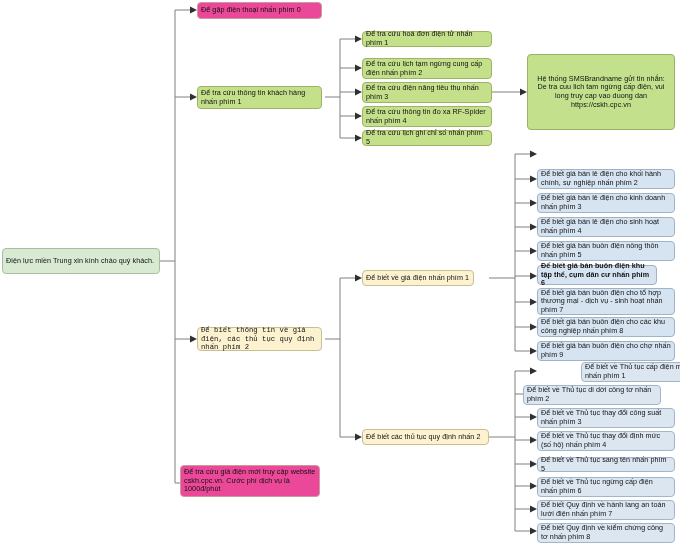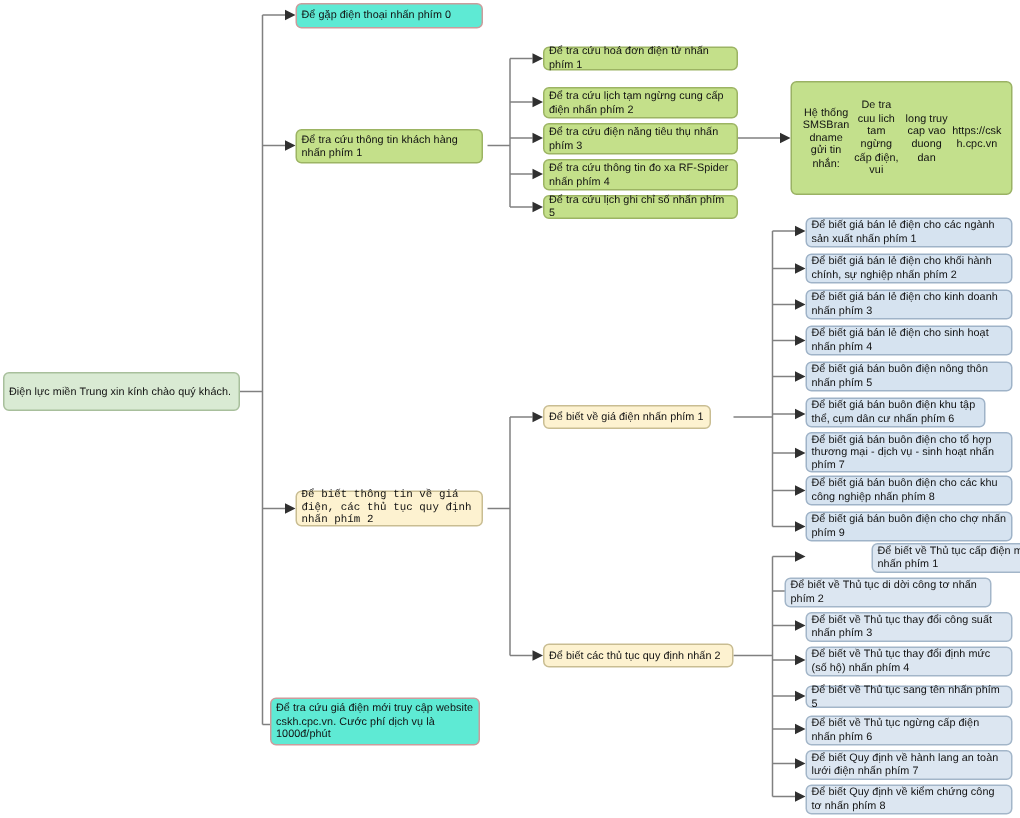--- a/index.html
+++ b/index.html
@@ -25,21 +25,21 @@
     padding: 2px 3px;
     display: flex;
     align-items: center;
     color: #111111;
     letter-spacing: 0.05px;
     word-break: break-word;
   }
   .node.center { justify-content: center; text-align: center; }
   .node-text { display: block; width: 100%; }
   .n-green  { background: #d9ead3; border-color: #a8bf9c; }
-  .n-pink   { background: #5eead4; border-color: #cb9c9c; }
+  .n-pink   { background: #ec4899; border-color: #cb9c9c; }
   .n-lgreen { background: #c4e08a; border-color: #9cb463; }
   .n-bgreen { background: #c3e08c; border-color: #9ab264; }
   .n-cream  { background: #fdf2d0; border-color: #c9bd92; }
   .n-blue   { background: #d6e3f0; border-color: #9fb3c8; }
   .n-blue2  { background: #dce6f1; border-color: #a3b6c9; }
   svg.wires {
     position: absolute;
     left: 0; top: 0;
     width: 680px; height: 545px;
     pointer-events: none;
@@ -159,51 +159,48 @@
   <div class="node n-lgreen" style="left:362px; top:82px; width:130px; height:21px;">
     <span class="node-text">Để tra cứu điện năng tiêu thụ nhấn phím 3</span>
   </div>
   <div class="node n-lgreen" style="left:362px; top:106px; width:130px; height:21px;">
     <span class="node-text">Để tra cứu thông tin đo xa RF-Spider nhấn phím 4</span>
   </div>
   <div class="node n-lgreen" style="left:362px; top:130px; width:130px; height:16px;">
     <span class="node-text">Để tra cứu lịch ghi chỉ số nhấn phím 5</span>
   </div>
 
-  <div class="node n-bgreen center" style="left:527px; top:54px; width:148px; height:76px; flex-direction:row; justify-content:center; padding:4px 6px;">
+  <div class="node n-bgreen center" style="left:527px; top:54px; width:148px; height:76px; flex-direction:column; justify-content:center; padding:4px 6px;">
     <span class="node-text">Hệ thống SMSBrandname gửi tin nhắn:</span>
     <span class="node-text">De tra cuu lich tam ngừng cấp điện, vui</span>
     <span class="node-text">long truy cap vao duong dan</span>
     <span class="node-text">https://cskh.cpc.vn</span>
   </div>
 
   <div class="node n-cream" style="left:362px; top:270px; width:112px; height:16px;">
     <span class="node-text">Để biết về giá điện nhấn phím 1</span>
   </div>
 
   <div class="node n-cream" style="left:362px; top:429px; width:127px; height:16px;">
     <span class="node-text">Để biết các thủ tục quy định nhấn 2</span>
   </div>
 
-  <div class="node n-blue" style="left:537px; top:145px; width:138px; height:20px;">
-    <span class="node-text">Để biết giá bán lẻ điện cho các ngành sản xuất nhấn phím 1</span>
-  </div>
   <div class="node n-blue" style="left:537px; top:169px; width:138px; height:20px;">
     <span class="node-text">Để biết giá bán lẻ điện cho khối hành chính, sự nghiệp nhấn phím 2</span>
   </div>
   <div class="node n-blue" style="left:537px; top:193px; width:138px; height:20px;">
     <span class="node-text">Để biết giá bán lẻ điện cho kinh doanh nhấn phím 3</span>
   </div>
   <div class="node n-blue" style="left:537px; top:217px; width:138px; height:20px;">
     <span class="node-text">Để biết giá bán lẻ điện cho sinh hoạt nhấn phím 4</span>
   </div>
   <div class="node n-blue" style="left:537px; top:241px; width:138px; height:20px;">
     <span class="node-text">Để biết giá bán buôn điện nông thôn nhấn phím 5</span>
   </div>
-  <div class="node n-blue" style="left:537px; top:265px; width:120px; height:20px;">
+  <div class="node n-blue" style="left:537px; top:265px; width:120px; height:20px;font-weight:bold;">
     <span class="node-text">Để biết giá bán buôn điện khu tập thể, cụm dân cư nhấn phím 6</span>
   </div>
   <div class="node n-blue" style="left:537px; top:288px; width:138px; height:27px;">
     <span class="node-text">Để biết giá bán buôn điện cho tổ hợp thương mại - dịch vụ - sinh hoạt nhấn phím 7</span>
   </div>
   <div class="node n-blue" style="left:537px; top:317px; width:138px; height:20px;">
     <span class="node-text">Để biết giá bán buôn điện cho các khu công nghiệp nhấn phím 8</span>
   </div>
   <div class="node n-blue" style="left:537px; top:341px; width:138px; height:20px;">
     <span class="node-text">Để biết giá bán buôn điện cho chợ nhấn phím 9</span>

